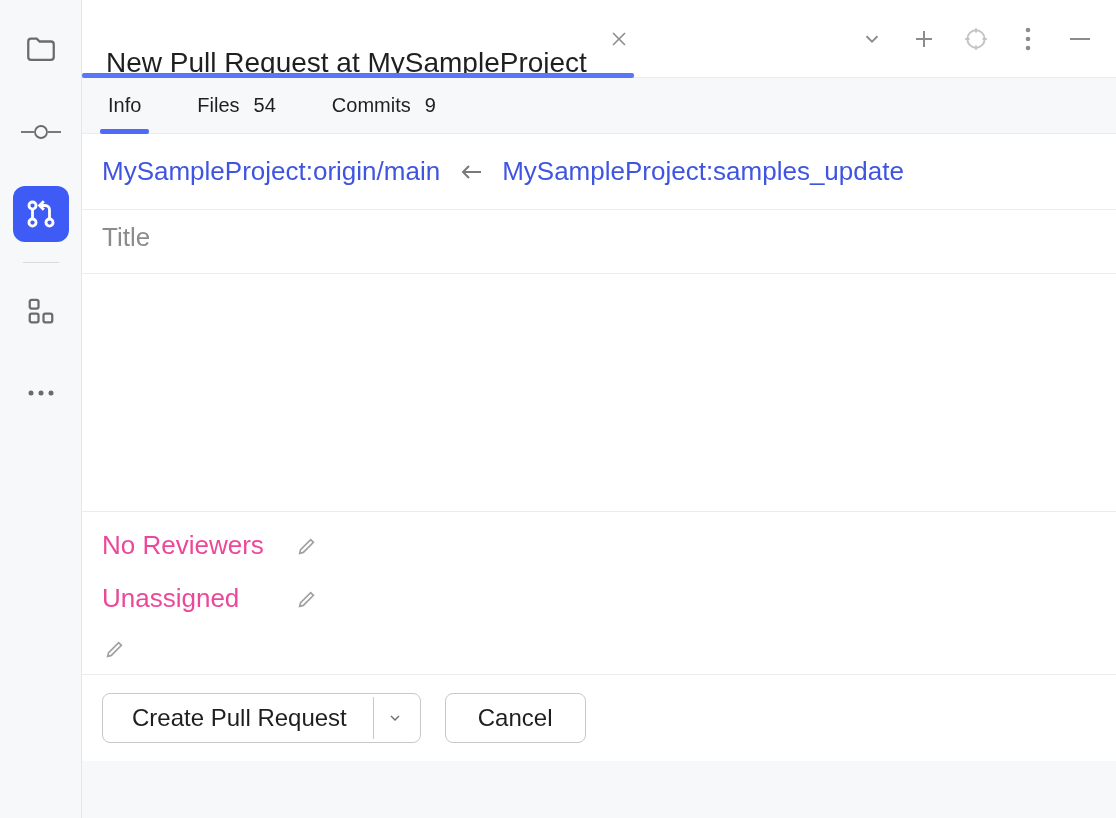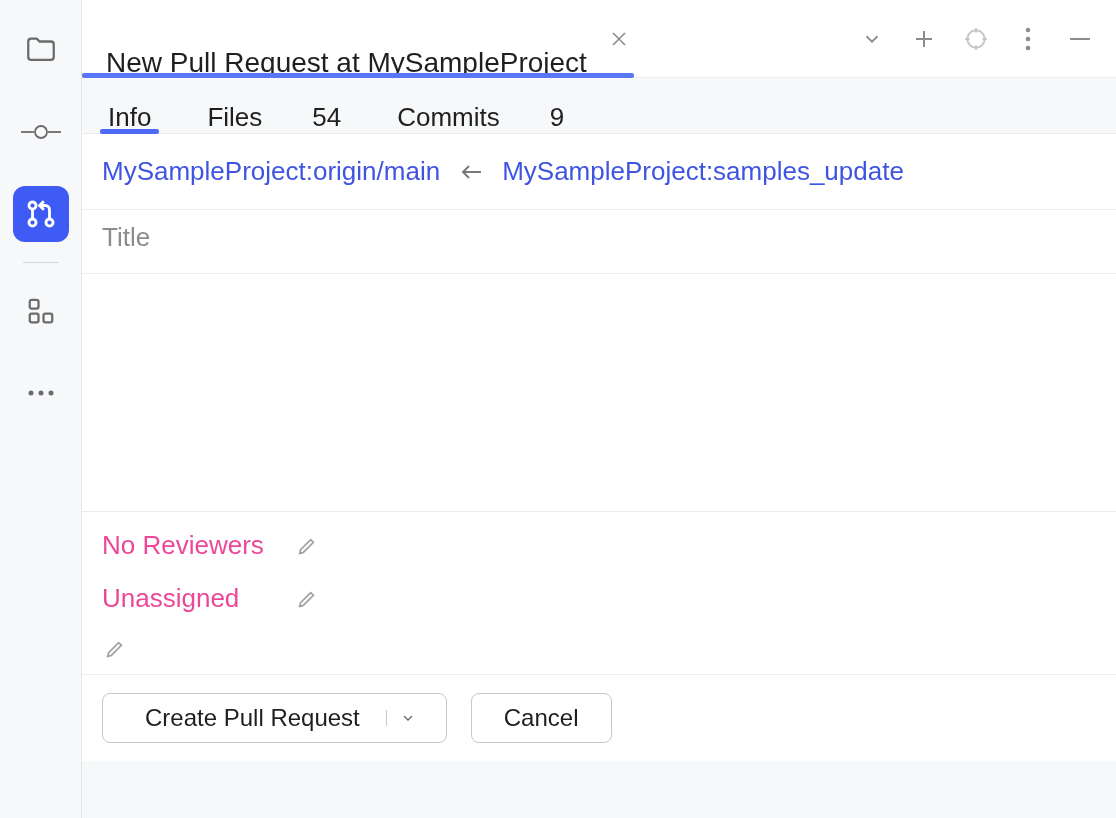--- a/index.html
+++ b/index.html
@@ -73,28 +73,28 @@
   
   .subtabs {
     height: 56px;
     background: #f7f8fa;
     border-bottom: 1px solid #ebecee;
     display: flex; align-items: stretch;
     padding-left: 20px;
     gap: 44px;
   }
   .subtab {
-    display: flex; align-items: flex-end; gap: 14px;
-    font-size: 26px;
+    display: flex; align-items: center; gap: 14px;
+    font-size: 20px;
     color: #1f1f1f;
     cursor: pointer;
     position: relative;
     padding: 0 6px;
   }
-  .subtab .count { color: #1f1f1f; margin-left: 36px; }
+  .subtab .count { color: #1f1f1f; }
   .subtab.active::after {
     content: "";
     position: absolute; left: -2px; right: -2px; bottom: -1px;
     height: 5px; background: #4e6af7; border-radius: 2px;
   }
 
   
   .branchrow {
     background: #ffffff;
     border-bottom: 1px solid #ebecee;
@@ -156,21 +156,21 @@
     height: 50px;
     border: 1.5px solid #c7c7cc;
     border-radius: 8px;
     background: #ffffff;
     font-size: 24px;
     color: #1f1f1f;
     display: flex; align-items: center;
     cursor: pointer;
   }
   .btn-split {
-    display: flex; align-items: stretch; padding: 16px; justify-content: flex-end;
+    display: flex; align-items: stretch; padding: 3px; justify-content: flex-end;
   }
   .btn-split .main-part { padding: 0 26px; display:flex; align-items:center; }
   .btn-split .drop-part {
     width: 44px; border-left: 1.5px solid #c7c7cc;
     display:flex; align-items:center; justify-content:center;
     color: #6b6b6b;
   }
   .btn-simple { padding: 6px 32px; }
 
   svg { display:block; }

